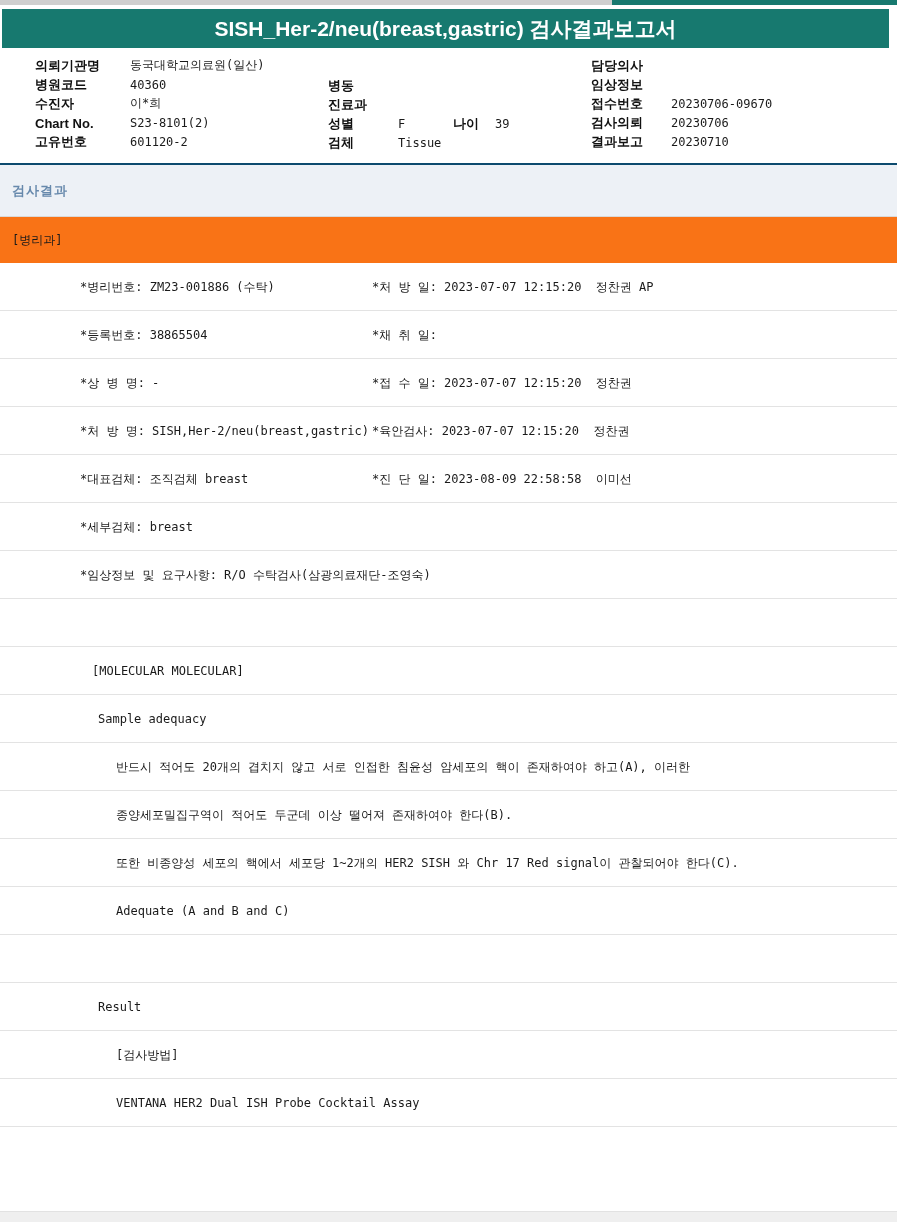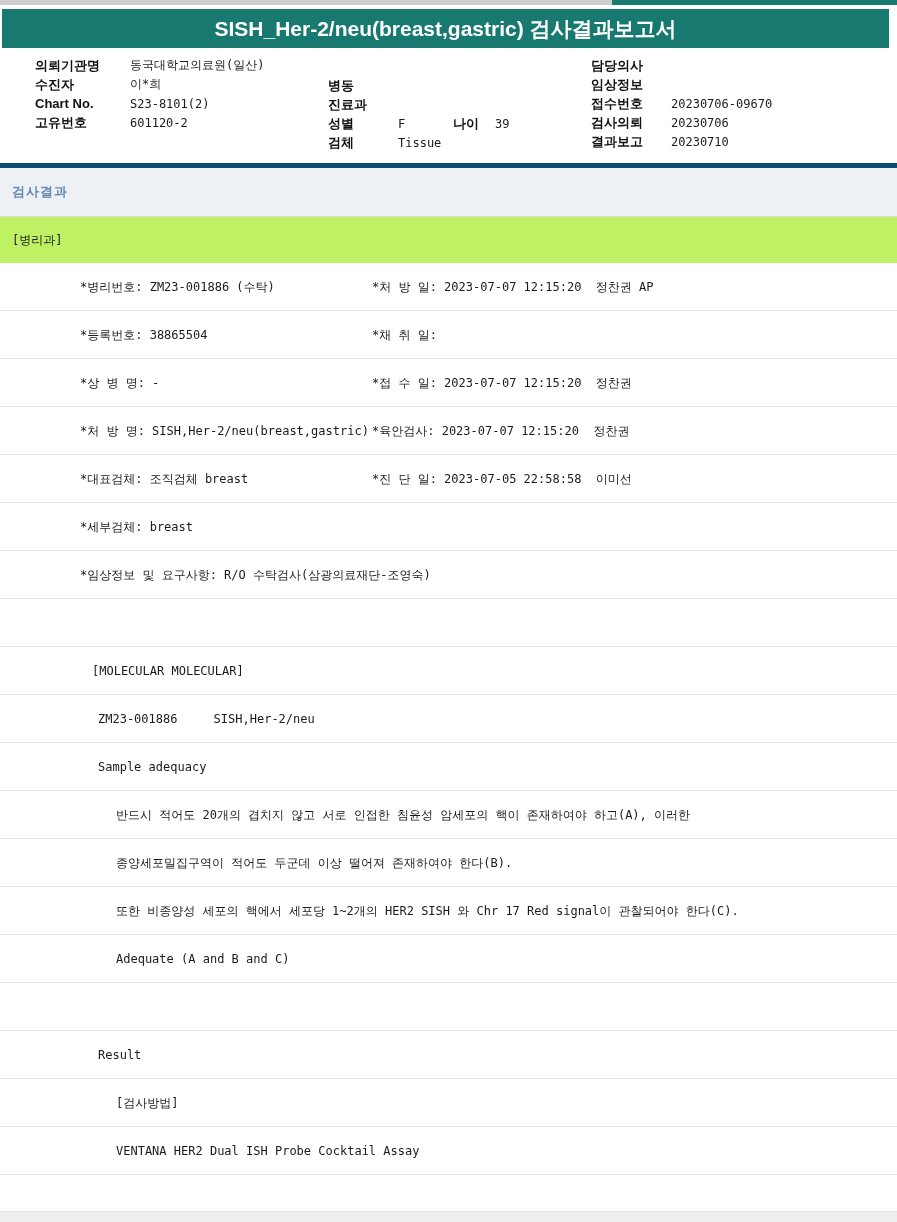--- a/index.html
+++ b/index.html
@@ -42,29 +42,29 @@
   }
   .c1 .ilabel { width: 95px; }
   .c2 .ilabel { width: 70px; }
   .c2 .ivalue { width: 55px; }
   .c2 .ilabel.l2 { width: 42px; }
   .c3 .ilabel { width: 80px; }
   .ivalue { font-size: 12px; font-family: "DejaVu Sans Mono", monospace; white-space: pre; }
 
   
   .results-band {
-    height: 53px; background: #edf1f6; border-top: 5px solid #0c4a6e;
+    height: 53px; background: #edf1f6; border-top: 2px solid #0c4a6e;
     display: flex; align-items: center; padding-left: 12px;
   }
   .results-band span {
     color: #6789ac; font-weight: bold; font-size: 13px;
     font-family: "Liberation Sans", sans-serif; letter-spacing: 1px;
   }
   .dept-band {
-    height: 47px; background: #bef264; border-top: 1px solid #d9d9d9;
+    height: 47px; background: #f97316; border-top: 1px solid #d9d9d9;
     display: flex; align-items: center; padding-left: 12px;
   }
   .dept-band span { font-size: 12px; white-space: pre; }
 
   
   .content-rows { background: #ffffff; }
   .crow { height: 48px; border-bottom: 1px solid #e3e3e3; position: relative; }
   .cell {
     position: absolute; top: 50%; transform: translateY(-50%);
     white-space: pre; font-size: 12px; color: #1a1a1a;
@@ -92,20 +92,24 @@
     <span>SISH_Her-2/neu(breast,gastric) 검사결과보고서</span>
   </div>
 
   <div class="info-section">
     <div class="info-col c1">
       <div class="info-row">
         <span class="ilabel">의뢰기관명</span>
         <span class="ivalue">동국대학교의료원(일산)</span>
       </div>
       <div class="info-row">
+        <span class="ilabel">병원코드</span>
+        <span class="ivalue">40360</span>
+      </div>
+      <div class="info-row">
         <span class="ilabel">수진자</span>
         <span class="ivalue">이*희</span>
       </div>
       <div class="info-row">
         <span class="ilabel">Chart No.</span>
         <span class="ivalue">S23-8101(2)</span>
       </div>
       <div class="info-row">
         <span class="ilabel">고유번호</span>
         <span class="ivalue">601120-2</span>
@@ -177,36 +181,33 @@
     <div class="crow">
       <span class="cell ind-a">*상 병 명: -</span>
       <span class="cell rcol">*접 수 일: 2023-07-07 12:15:20  정찬권</span>
     </div>
     <div class="crow">
       <span class="cell ind-a">*처 방 명: SISH,Her-2/neu(breast,gastric)</span>
       <span class="cell rcol">*육안검사: 2023-07-07 12:15:20  정찬권</span>
     </div>
     <div class="crow">
       <span class="cell ind-a">*대표검체: 조직검체 breast</span>
-      <span class="cell rcol">*진 단 일: 2023-07-05 22:58:58  이미선</span>
+      <span class="cell rcol">*진 단 일: 2023-08-09 22:58:58  이미선</span>
     </div>
     <div class="crow">
       <span class="cell ind-a">*세부검체: breast</span>
     </div>
     <div class="crow">
       <span class="cell ind-a">*임상정보 및 요구사항: R/O 수탁검사(삼광의료재단-조영숙)</span>
     </div>
     <div class="crow">
       <span class="cell ind-a"></span>
     </div>
     <div class="crow">
       <span class="cell ind-b">[MOLECULAR MOLECULAR]</span>
-    </div>
-    <div class="crow">
-      <span class="cell ind-c">ZM23-001886     SISH,Her-2/neu</span>
     </div>
     <div class="crow">
       <span class="cell ind-c">Sample adequacy</span>
     </div>
     <div class="crow">
       <span class="cell ind-d">반드시 적어도 20개의 겹치지 않고 서로 인접한 침윤성 암세포의 핵이 존재하여야 하고(A), 이러한</span>
     </div>
     <div class="crow">
       <span class="cell ind-d">종양세포밀집구역이 적어도 두군데 이상 떨어져 존재하여야 한다(B).</span>
     </div>

